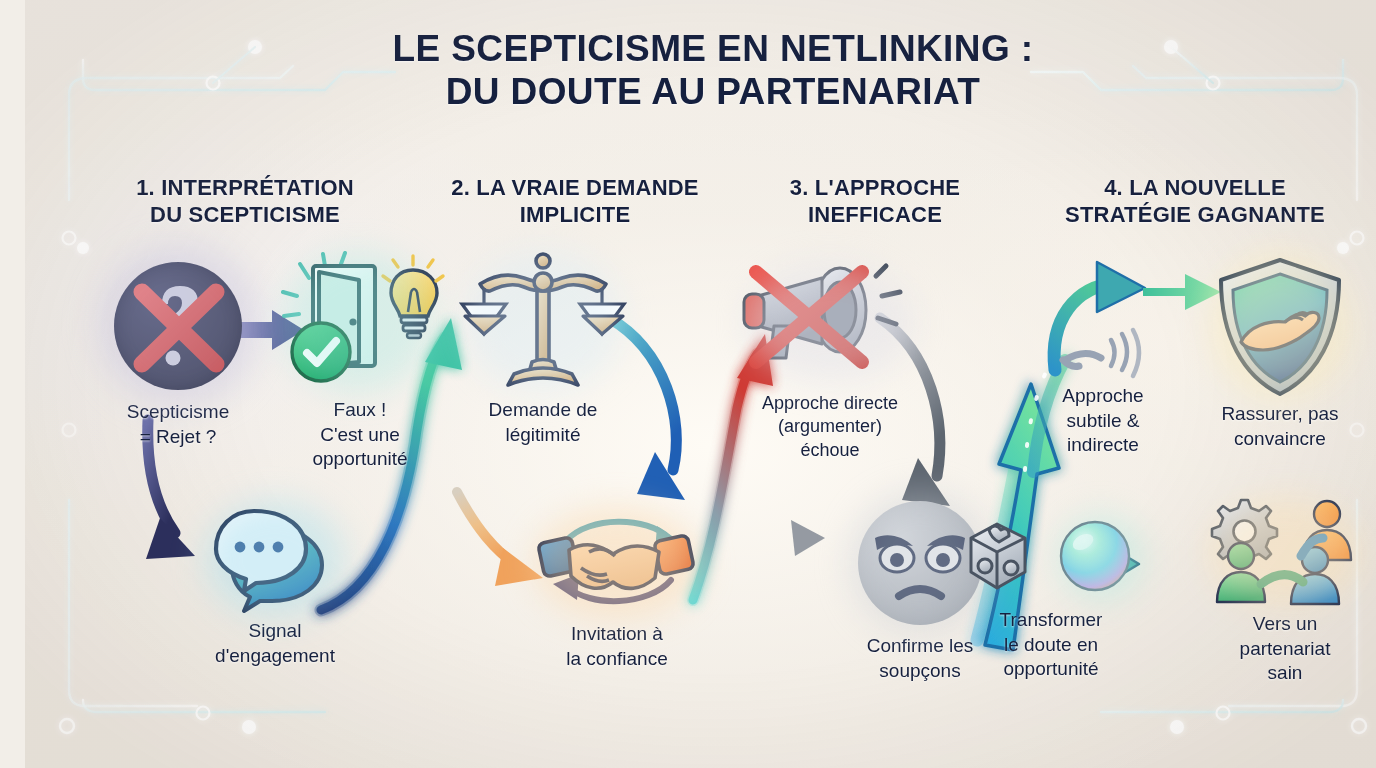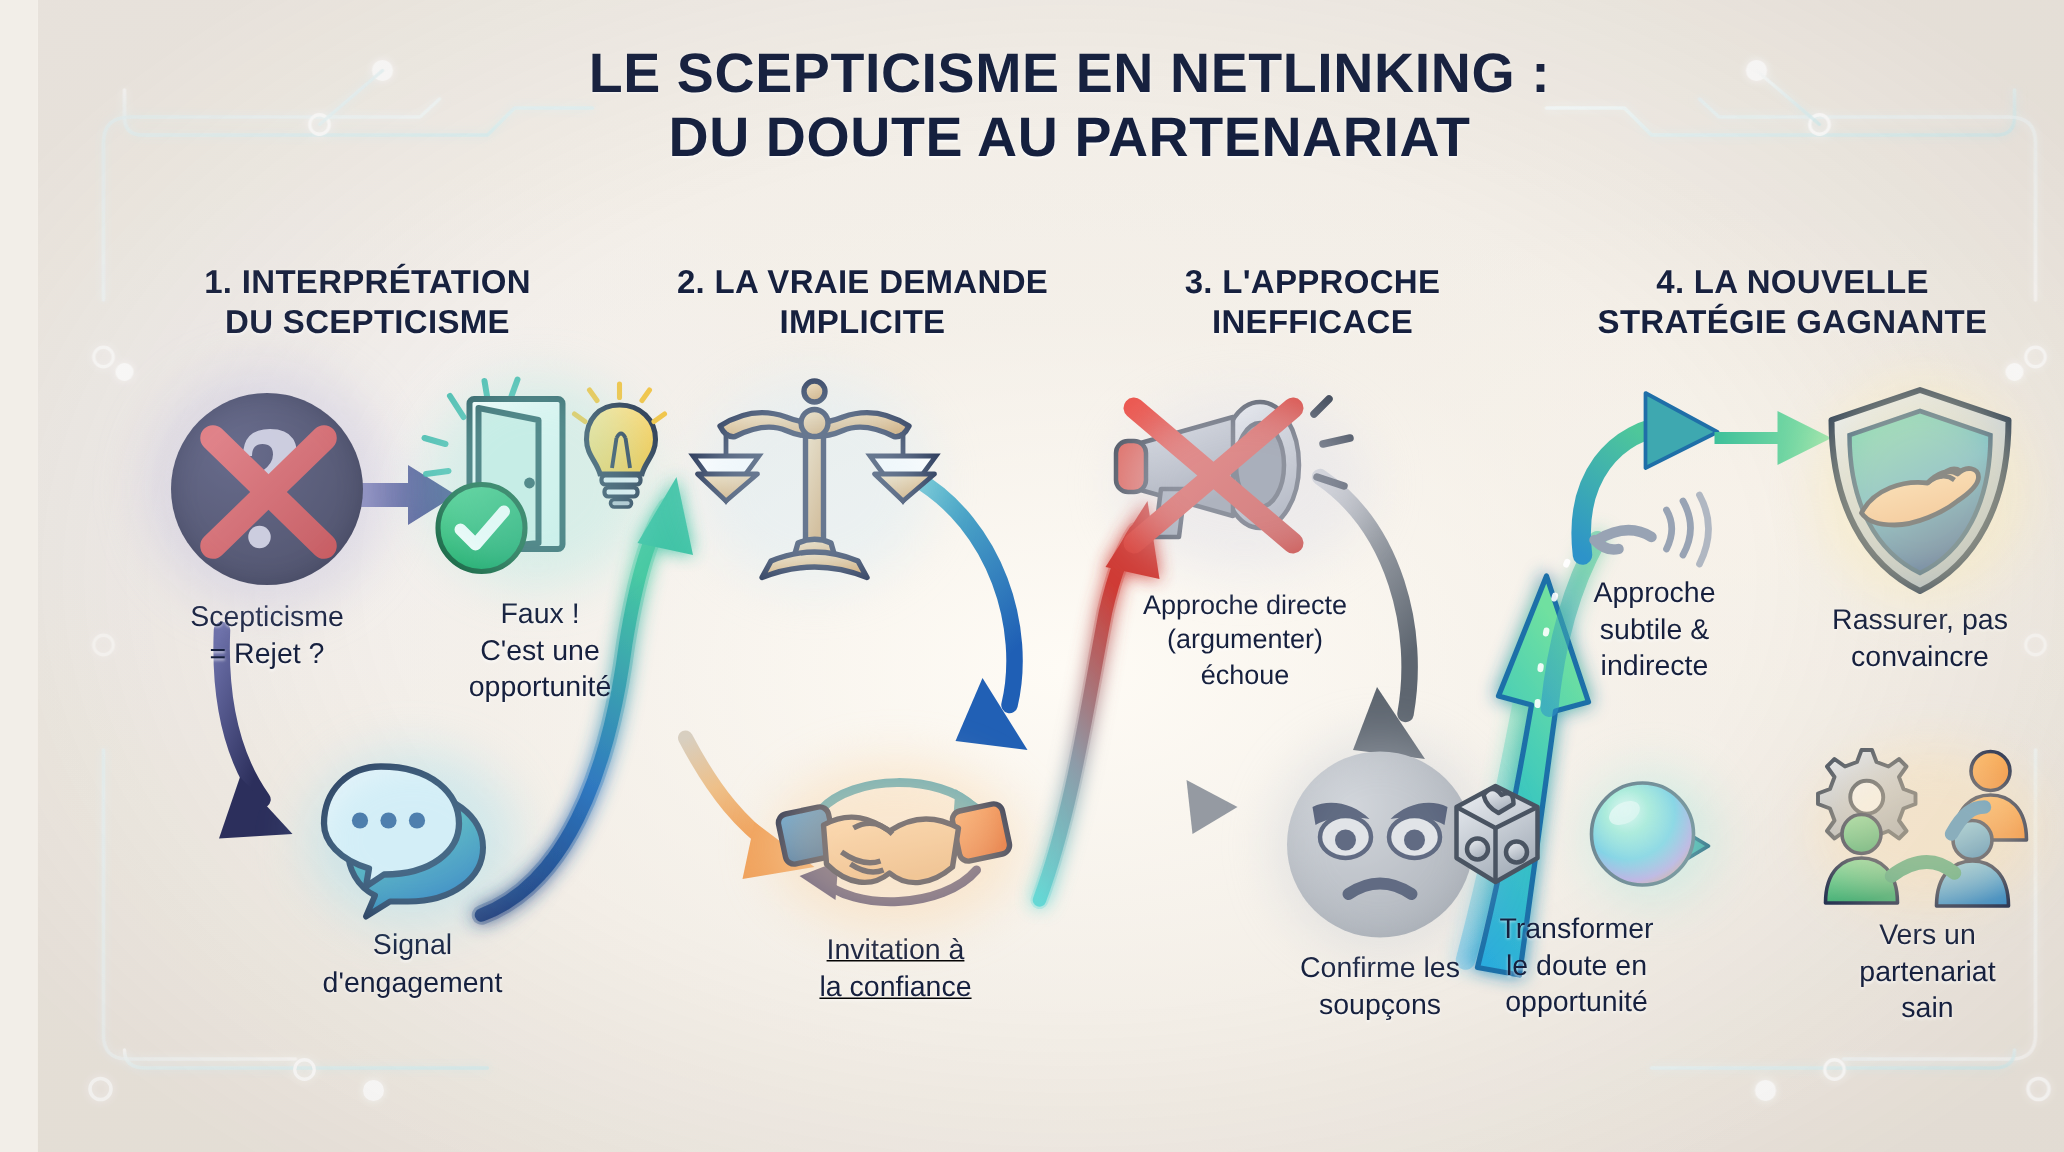--- a/index.html
+++ b/index.html
@@ -405,23 +405,27 @@
           <g stroke="#1d2b4d" stroke-width="3.2" fill="none">
             <line x1="20" y1="36" x2="20" y2="52"></line>
             <line x1="138" y1="36" x2="138" y2="52"></line>
             <path d="M-2 52 L42 52 L20 82 Z" fill="#ffffff"></path>
             <path d="M116 52 L160 52 L138 82 Z" fill="#ffffff"></path>
           </g>
           <path d="M1 64 L41 64 L20 82 Z" fill="url(#gold)" stroke="#1d2b4d" stroke-width="3.2" stroke-linejoin="round"></path>
           <path d="M119 64 L159 64 L138 82 Z" fill="url(#gold)" stroke="#1d2b4d" stroke-width="3.2" stroke-linejoin="round"></path>
         </svg>
       </div>
-    </div>
-
-    <div class="node" style="left:472px;top:512px;width:200px;text-decoration:underline;">
+      <div class="cap">
+        <span>Demande de</span><br>
+        <span>légitimité</span>
+      </div>
+    </div>
+
+    <div class="node" style="left:492px;top:512px;width:200px;">
       <div class="art" style="width:176px;height:104px;">
         <div class="gl" style="left:4px;top:-4px;width:168px;height:112px;background:rgba(250,215,170,0.45);"></div>
         <svg width="176" height="104" viewBox="0 0 176 104">
           <defs>
             <linearGradient id="skin" x1="0" y1="0" x2="0.4" y2="1">
               <stop offset="0" stop-color="#fcdcb8"></stop>
                 <stop offset="1" stop-color="#e9b887"></stop>
             </linearGradient>
             <linearGradient id="cuffB" x1="0" y1="0" x2="0.5" y2="1">
               <stop offset="0" stop-color="#5aa3d8"></stop>

